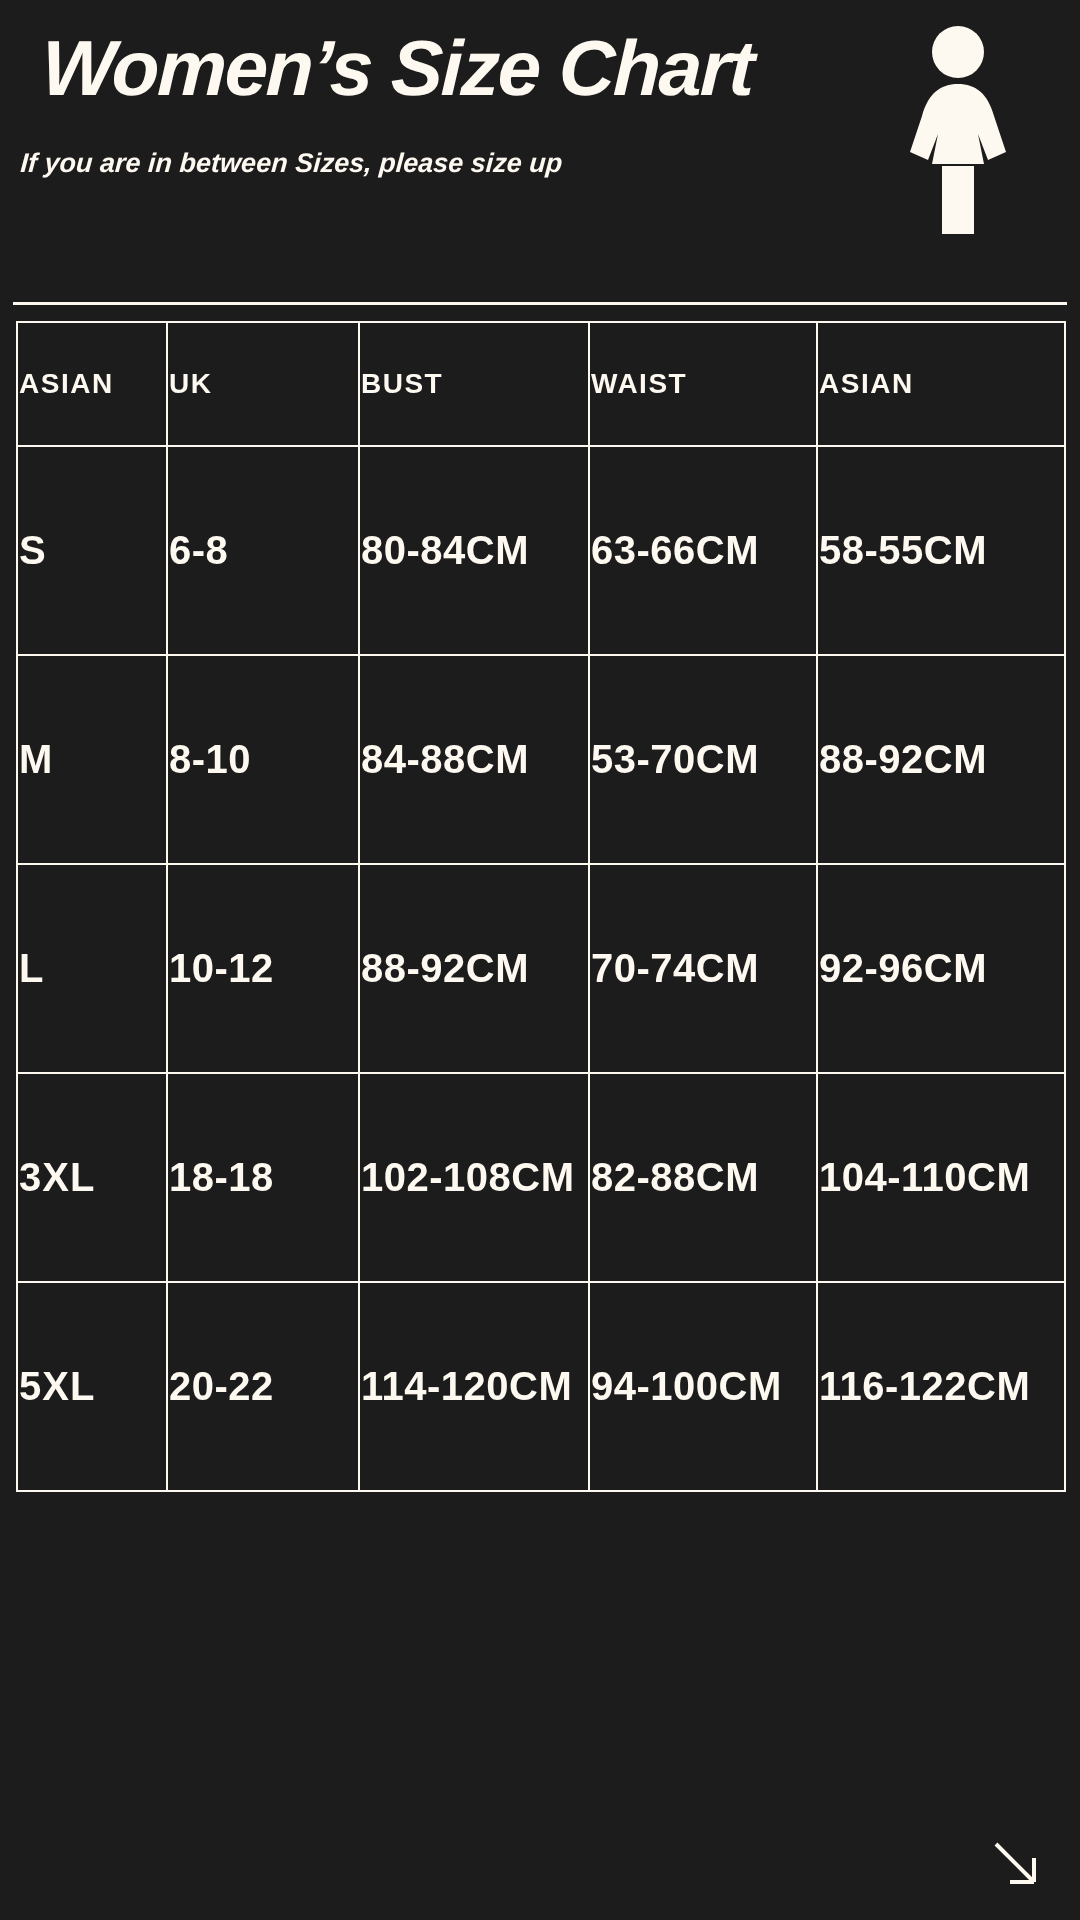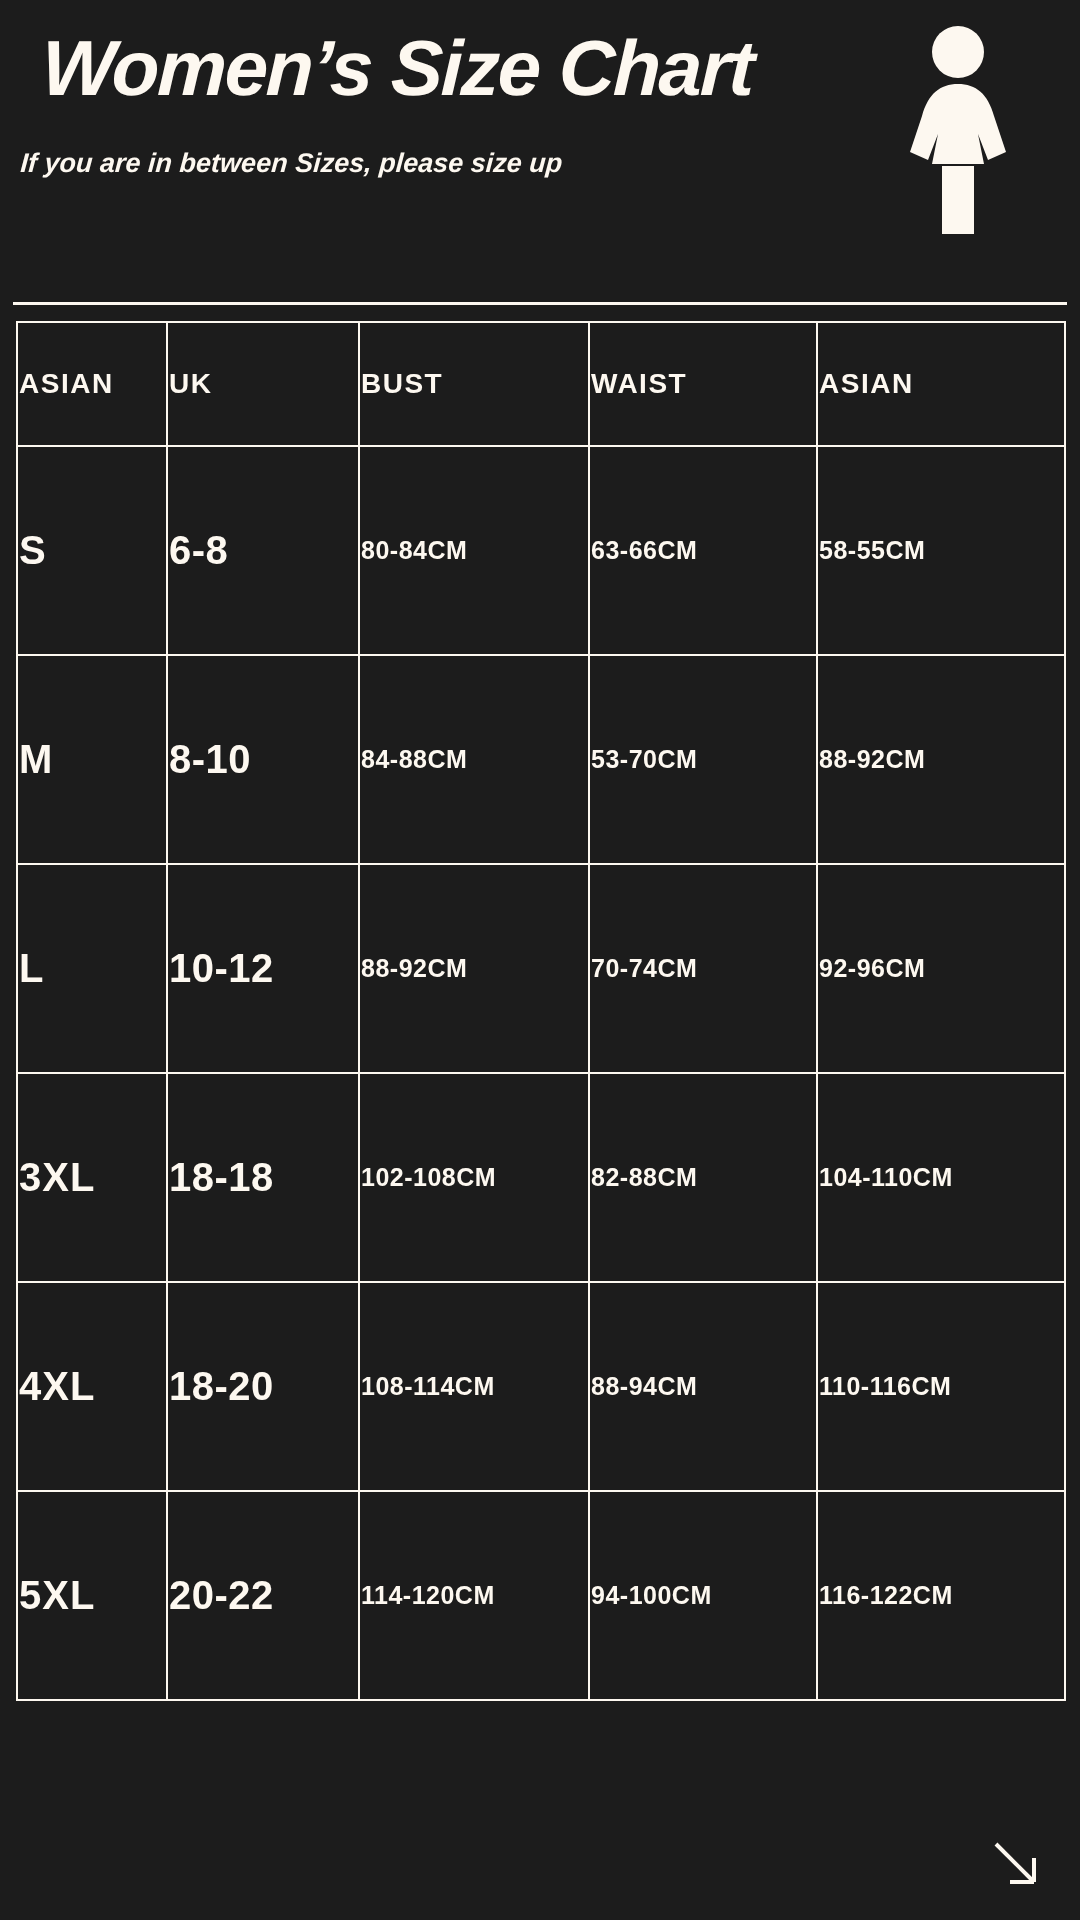--- a/index.html
+++ b/index.html
@@ -87,21 +87,21 @@
     height: 205px;
   }
   .col-asian { width: 150px; }
   .col-uk { width: 192px; }
   .col-bust { width: 230px; }
   .col-waist { width: 228px; }
   .col-hips { width: 248px; }
 
   td.c-asian { font-size: 40px; letter-spacing: 1px; }
   td.c-uk { font-size: 40px; letter-spacing: 0.5px; margin-top: 28px; }
-  td.c-bust, td.c-waist, td.c-hips { font-size: 25px; letter-spacing: 0.5px; margin-left: 36px; }
+  td.c-bust, td.c-waist, td.c-hips { font-size: 40px; letter-spacing: 0.5px; margin-left: 36px; }
 
   .arrow {
     position: absolute;
     right: 36px;
     bottom: 28px;
     width: 54px;
     height: 54px;
   }
 </style>
 </head>
@@ -163,27 +163,20 @@
           <td class="c-hips">92-96CM</td>
         </tr>
         <tr>
           <td class="c-asian">3XL</td>
           <td class="c-uk">18-18</td>
           <td class="c-bust">102-108CM</td>
           <td class="c-waist">82-88CM</td>
           <td class="c-hips">104-110CM</td>
         </tr>
         <tr>
-          <td class="c-asian">4XL</td>
-          <td class="c-uk">18-20</td>
-          <td class="c-bust">108-114CM</td>
-          <td class="c-waist">88-94CM</td>
-          <td class="c-hips">110-116CM</td>
-        </tr>
-        <tr>
           <td class="c-asian">5XL</td>
           <td class="c-uk">20-22</td>
           <td class="c-bust">114-120CM</td>
           <td class="c-waist">94-100CM</td>
           <td class="c-hips">116-122CM</td>
         </tr>
       </tbody>
     </table>
   </div>
 

